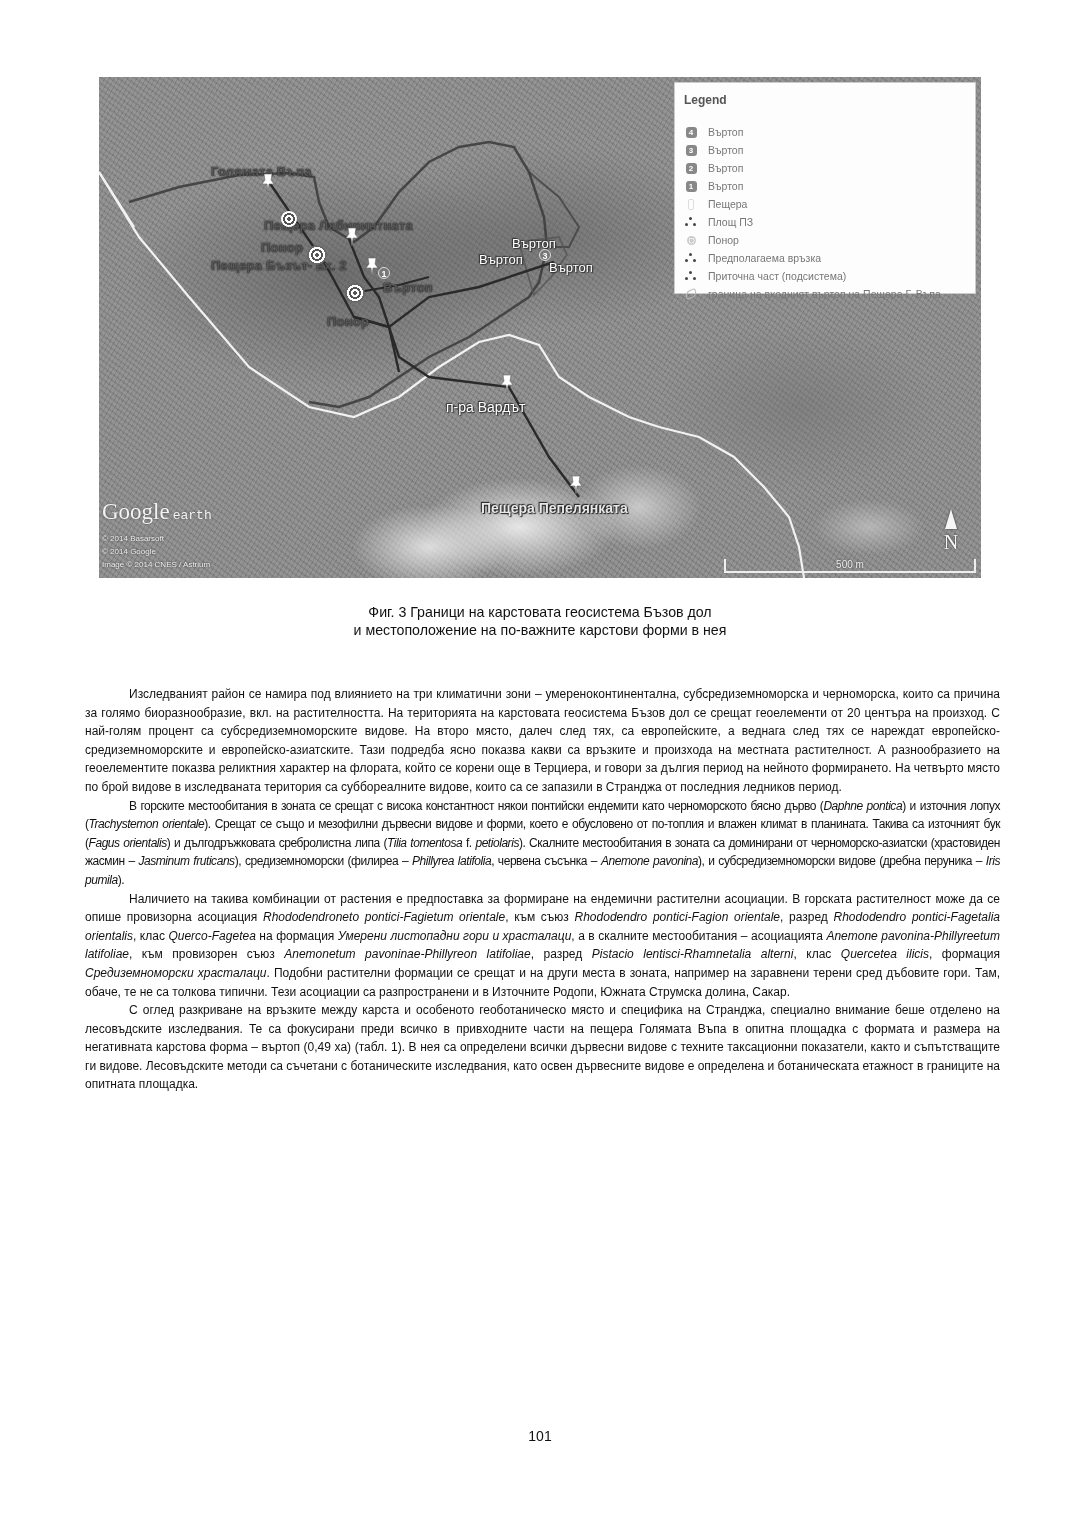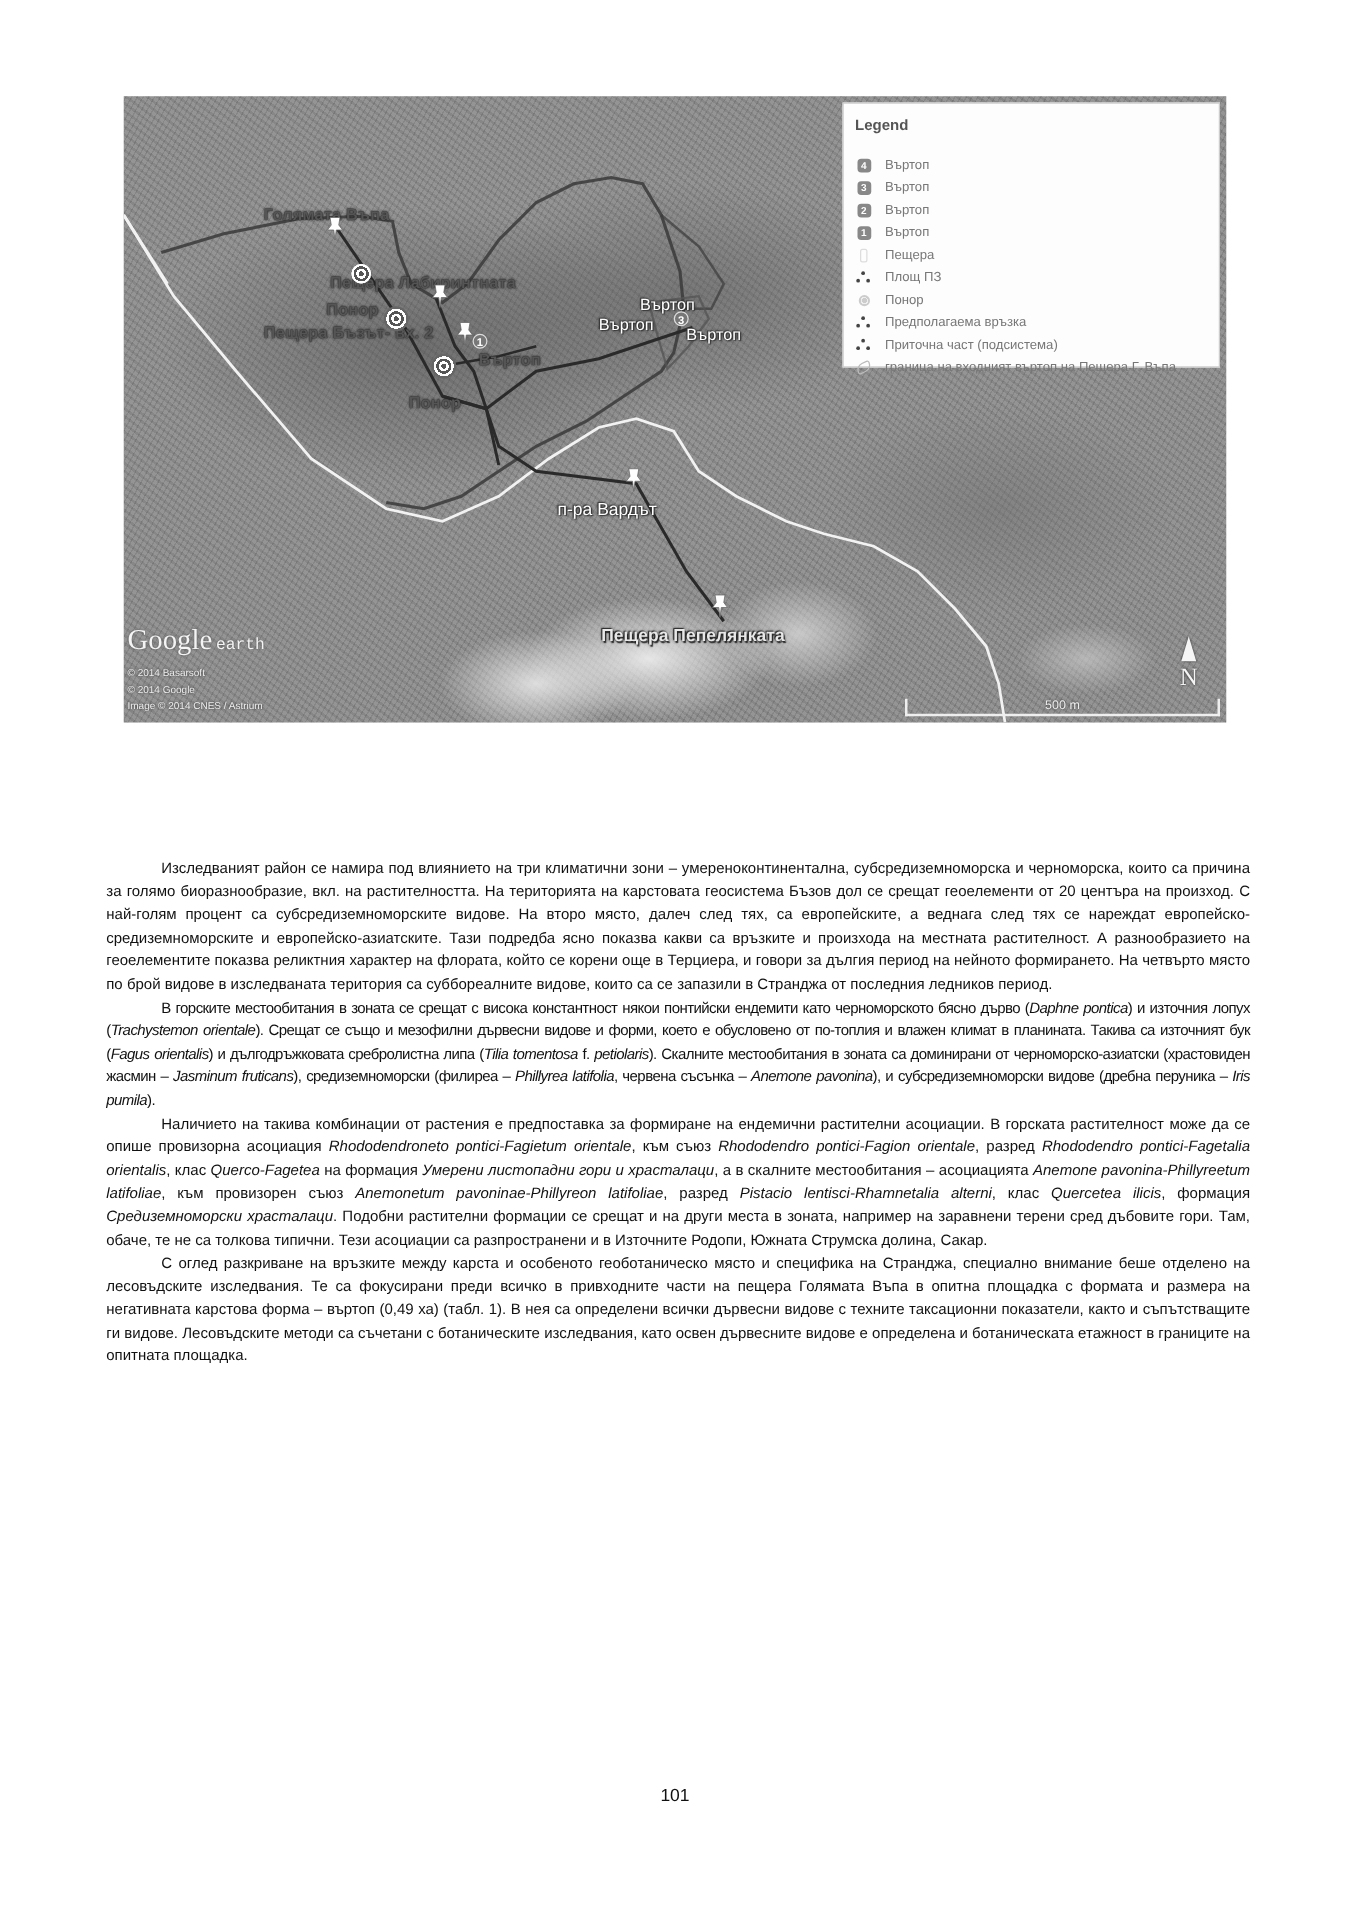--- a/index.html
+++ b/index.html
@@ -221,20 +221,22 @@
     <div class="arrow"></div>
     <div class="nletter">N</div>
   </div>
 
   <div class="scalebar">
     <span>500 m</span>
   </div>
 </div>
 
 <div class="caption">
+  <div>Фиг. 3 Граници на карстовата геосистема Бъзов дол</div>
+  <div>и местоположение на по-важните карстови форми в нея</div>
 </div>
 
 <div class="body">
   <p><span>Изследваният район се намира под влиянието на три климатични зони – умереноконтинентална, субсредиземноморска и черноморска, които са причина за голямо биоразнообразие, вкл. на растителността. На територията на карстовата геосистема Бъзов дол се срещат геоелементи от 20 центъра на произход. С най-голям процент са субсредиземноморските видове. На второ място, далеч след тях, са европейските, а веднага след тях се нареждат европейско-средиземноморските и европейско-азиатските. Тази подредба ясно показва какви са връзките и произхода на местната растителност. А разнообразието на геоелементите показва реликтния характер на флората, който се корени още в Терциера, и говори за дългия период на нейното формирането. На четвърто място по брой видове в изследваната територия са суббореалните видове, които са се запазили в Странджа от последния ледников период.</span></p>
   <p class="tight"><span>В горските местообитания в зоната се срещат с висока константност някои понтийски ендемити като черноморското бясно дърво (</span><em>Daphne pontica</em><span>) и източния лопух (</span><em>Trachystemon orientale</em><span>). Срещат се също и мезофилни дървесни видове и форми, което е обусловено от по-топлия и влажен климат в планината. Такива са източният бук (</span><em>Fagus orientalis</em><span>) и дългодръжковата сребролистна липа (</span><em>Tilia tomentosa</em><span> f. </span><em>petiolaris</em><span>). Скалните местообитания в зоната са доминирани от черноморско-азиатски (храстовиден жасмин – </span><em>Jasminum fruticans</em><span>), средиземноморски (филиреа – </span><em>Phillyrea latifolia</em><span>, червена съсънка – </span><em>Anemone pavonina</em><span>), и субсредиземноморски видове (дребна перуника – </span><em>Iris pumila</em><span>).</span></p>
   <p><span>Наличието на такива комбинации от растения е предпоставка за формиране на ендемични растителни асоциации. В горската растителност може да се опише провизорна асоциация </span><em>Rhododendroneto pontici-Fagietum orientale</em><span>, към съюз </span><em>Rhododendro pontici-Fagion orientale</em><span>, разред </span><em>Rhododendro pontici-Fagetalia orientalis</em><span>, клас </span><em>Querco-Fagetea</em><span> на формация </span><em>Умерени листопадни гори и храсталаци</em><span>, а в скалните местообитания – асоциацията </span><em>Anemone pavonina-Phillyreetum latifoliae</em><span>, към провизорен съюз </span><em>Anemonetum pavoninae-Phillyreon latifoliae</em><span>, разред </span><em>Pistacio lentisci-Rhamnetalia alterni</em><span>, клас </span><em>Quercetea ilicis</em><span>, формация </span><em>Средиземноморски храсталаци</em><span>. Подобни растителни формации се срещат и на други места в зоната, например на заравнени терени сред дъбовите гори. Там, обаче, те не са толкова типични. Тези асоциации са разпространени и в Източните Родопи, Южната Струмска долина, Сакар.</span></p>
   <p><span>С оглед разкриване на връзките между карста и особеното геоботаническо място и специфика на Странджа, специално внимание беше отделено на лесовъдските изследвания. Те са фокусирани преди всичко в привходните части на пещера Голямата Въпа в опитна площадка с формата и размера на негативната карстова форма – въртоп (0,49 ха) (табл. 1). В нея са определени всички дървесни видове с техните таксационни показатели, както и съпътстващите ги видове. Лесовъдските методи са съчетани с ботаническите изследвания, като освен дървесните видове е определена и ботаническата етажност в границите на опитната площадка.</span></p>
 </div>
 
 <div class="pagenum">101</div>

